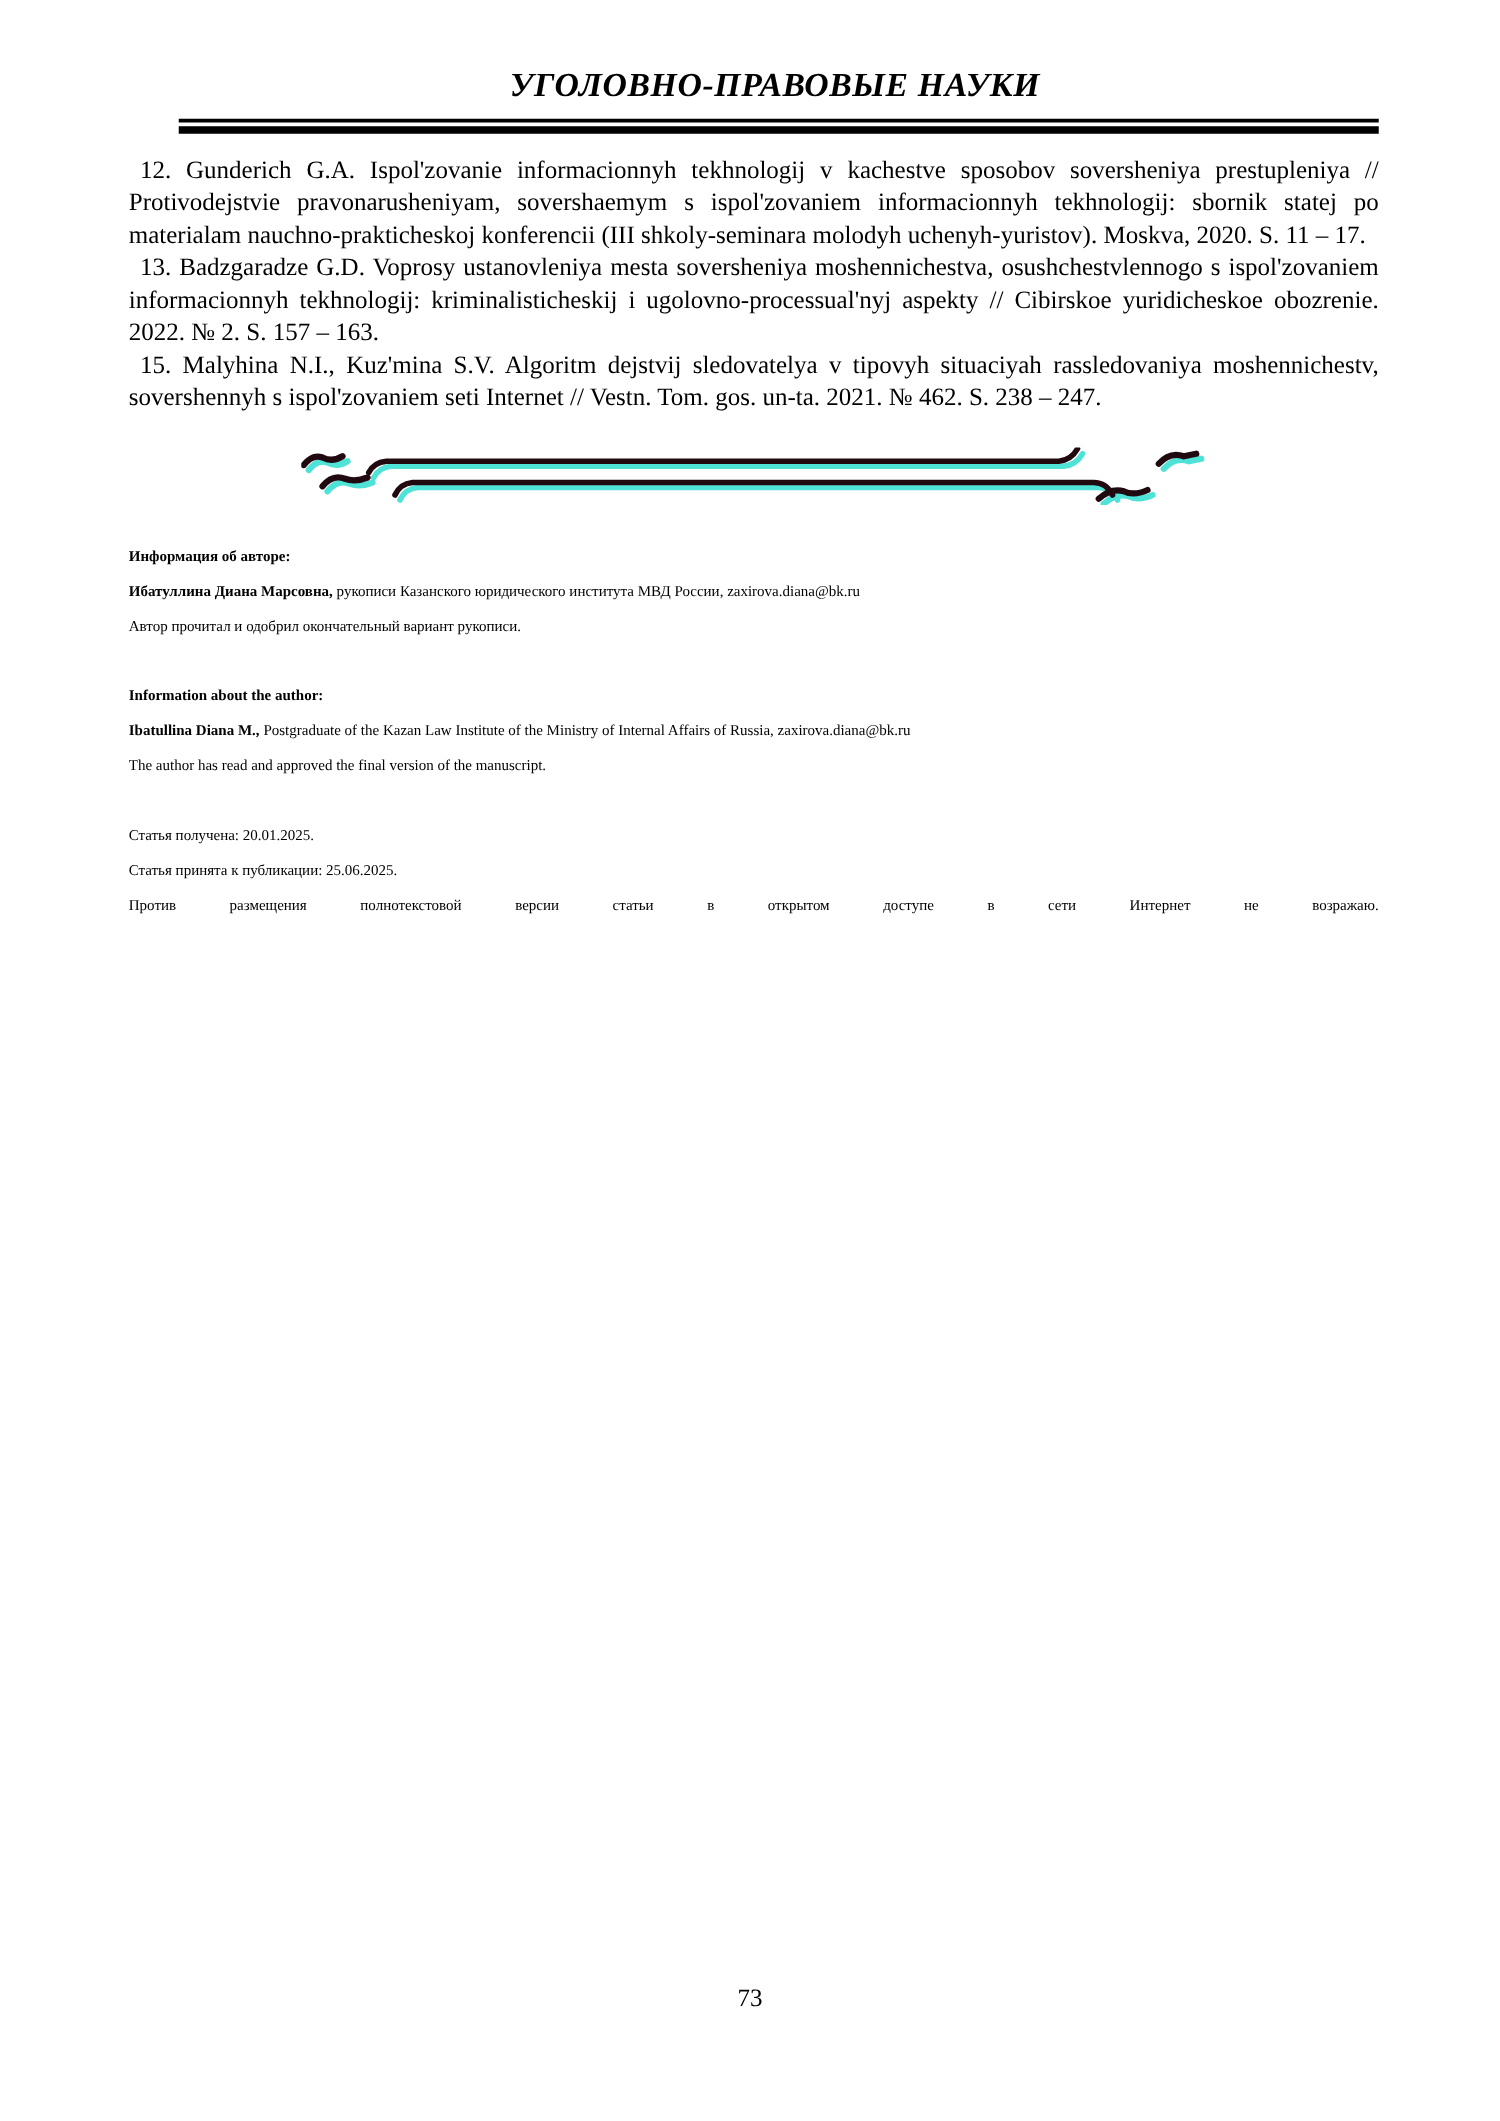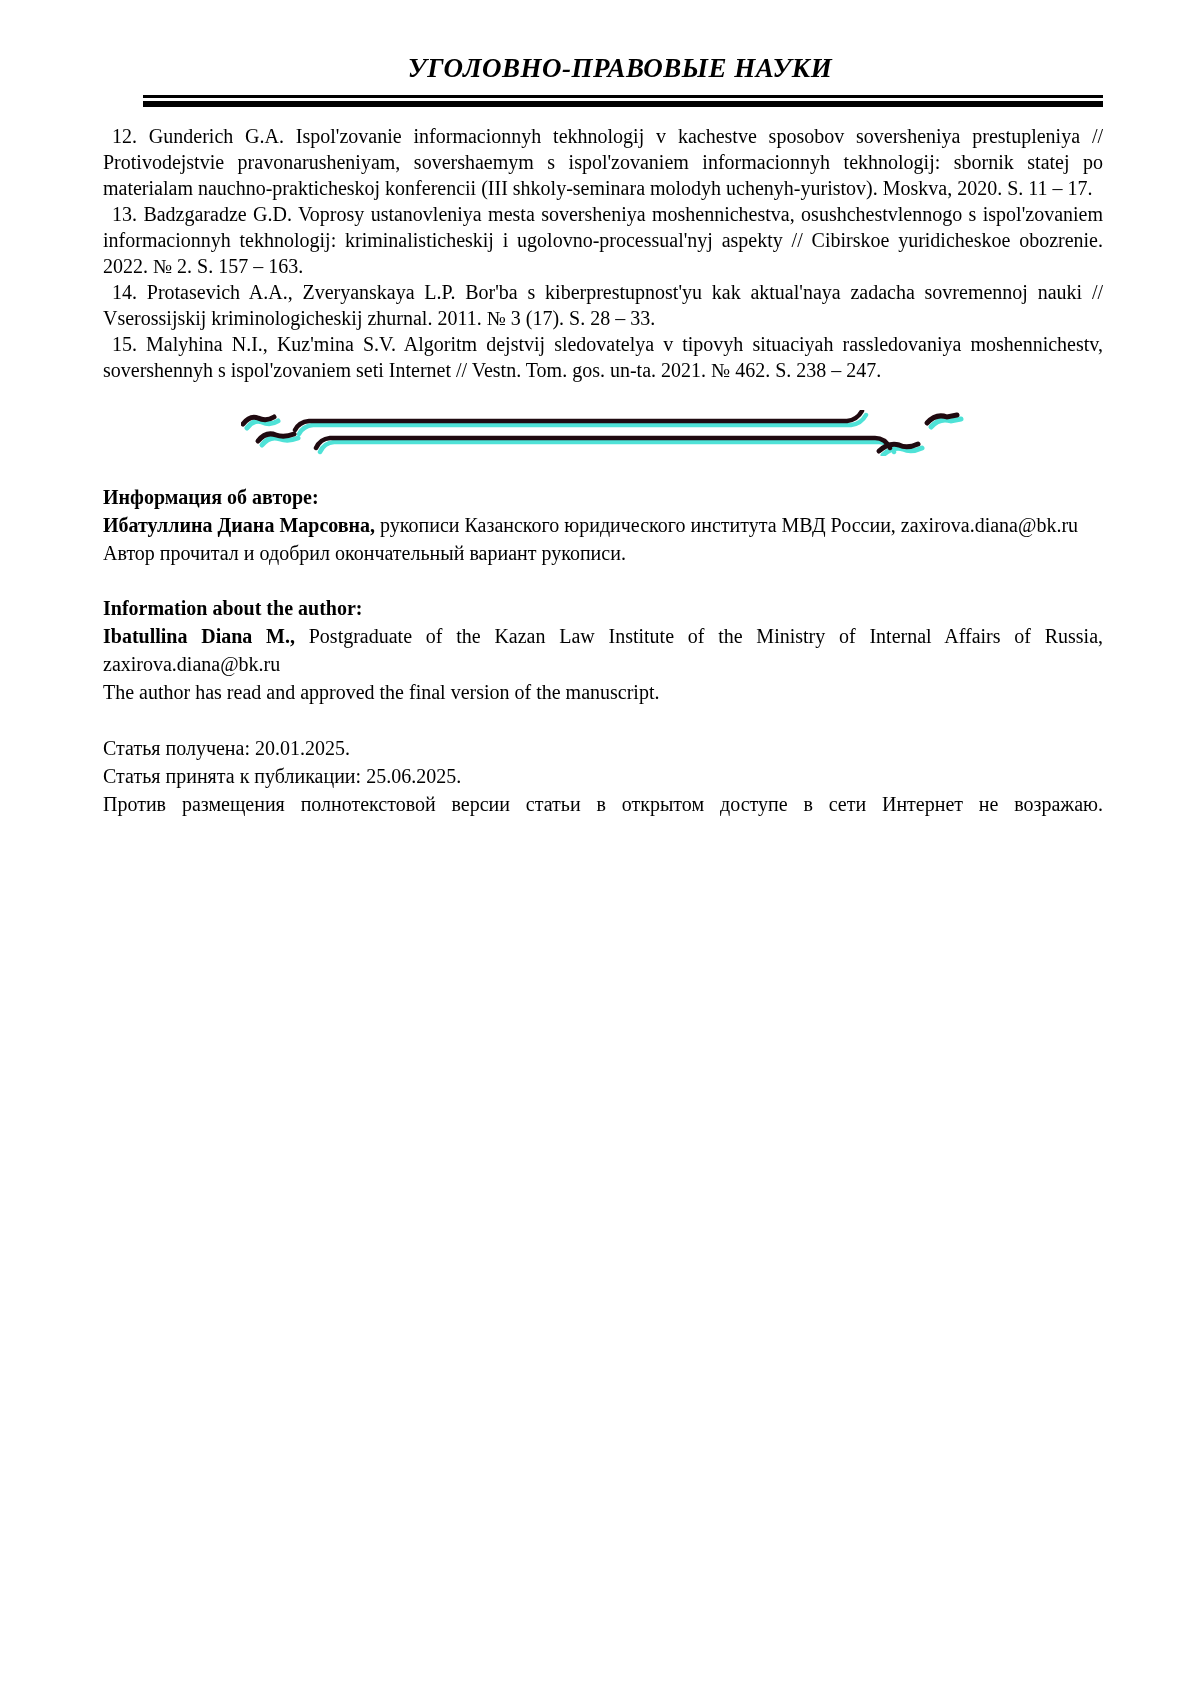--- a/index.html
+++ b/index.html
@@ -48,21 +48,21 @@
   .ornament {
     width: 724px;
     height: 46px;
     margin: 27px auto 0 auto;
   }
   .ornament svg { display: block; }
   
   .info-block { margin-top: 27px; }
   .info-block p, .dates p {
     margin: 0;
-    font-size: 20px;
+    font-size: 12px;
     line-height: 28px;
   }
   .info-block p.wrap { text-align: justify; }
   .bold { font-weight: bold; }
   .dates { margin-top: 28px; }
   .consent {
     text-align: justify;
     text-align-last: justify;
   }
   
@@ -83,21 +83,20 @@
   <header class="journal-header">
     <h1 class="journal-title">УГОЛОВНО-ПРАВОВЫЕ НАУКИ</h1>
     <div class="double-rule"></div>
   </header>
 
   <main class="content">
 
     <section class="references">
       <p>12. Gunderich G.A. Ispol'zovanie informacionnyh tekhnologij v kachestve sposobov soversheniya prestupleniya // Protivodejstvie pravonarusheniyam, sovershaemym s ispol'zovaniem informacionnyh tekhnologij: sbornik statej po materialam nauchno-prakticheskoj konferencii (III shkoly-seminara molodyh uchenyh-yuristov). Moskva, 2020. S. 11 – 17.</p>
       <p>13. Badzgaradze G.D. Voprosy ustanovleniya mesta soversheniya moshennichestva, osushchestvlennogo s ispol'zovaniem informacionnyh tekhnologij: kriminalisticheskij i ugolovno-processual'nyj aspekty // Cibirskoe yuridicheskoe obozrenie. 2022. № 2. S. 157 – 163.</p>
-      <p>14. Protasevich A.A., Zveryanskaya L.P. Bor'ba s kiberprestupnost'yu kak aktual'naya zadacha sovremennoj nauki // Vserossijskij kriminologicheskij zhurnal. 2011. № 3 (17). S. 28 – 33.</p>
       <p>15. Malyhina N.I., Kuz'mina S.V. Algoritm dejstvij sledovatelya v tipovyh situaciyah rassledovaniya moshennichestv, sovershennyh s ispol'zovaniem seti Internet // Vestn. Tom. gos. un-ta. 2021. № 462. S. 238 – 247.</p>
     </section>
 
     <div class="ornament">
       <svg width="724" height="46" viewBox="0 0 724 46">
         <defs>
           <g id="orn-shape" fill="none" stroke-linecap="round">
 
             <path d="M2,14 Q9,5 17,8 Q25,12 33,7" stroke-width="5"></path>
 
@@ -130,14 +129,15 @@
     </section>
 
     <section class="dates">
       <p>Статья получена: 20.01.2025.</p>
       <p>Статья принята к публикации: 25.06.2025.</p>
       <p class="consent">Против размещения полнотекстовой версии статьи в открытом доступе в сети Интернет не возражаю.</p>
     </section>
 
   </main>
 
+  <div class="page-number">73</div>
 
 </div>
 
 </body></html>

